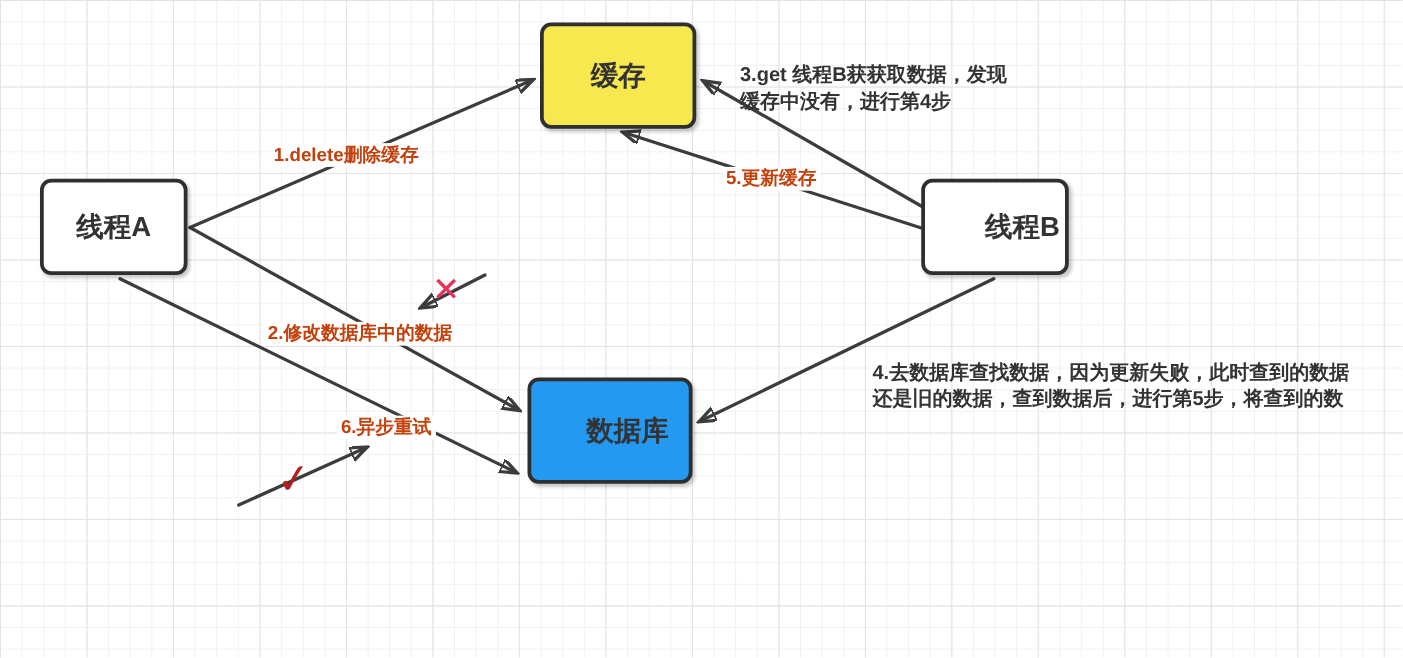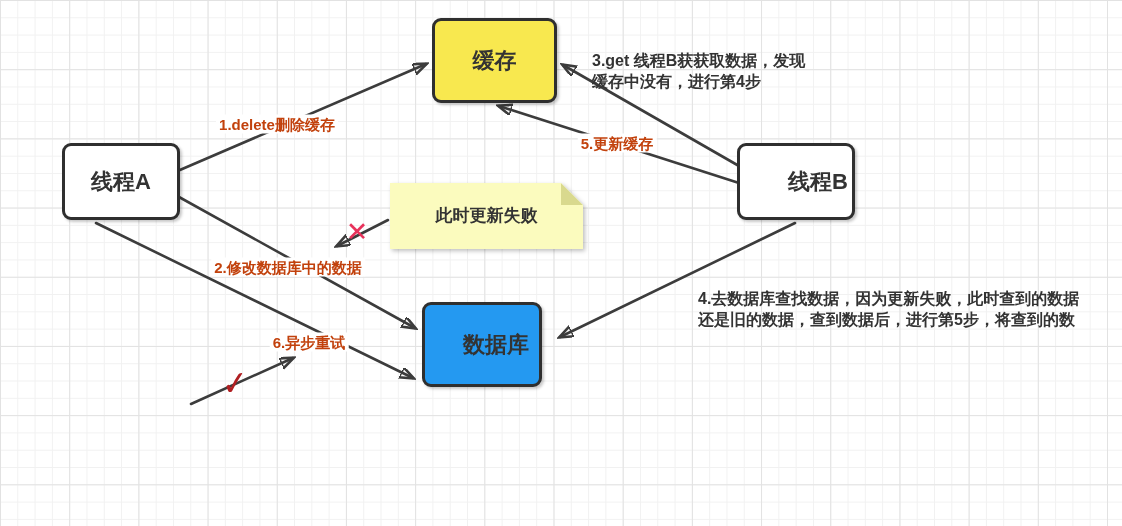--- a/index.html
+++ b/index.html
@@ -21,21 +21,21 @@
     box-sizing:border-box;
     border:3px solid #2f2f2f;
     border-radius:9px;
     display:flex;align-items:center;justify-content:center;
     font-size:22px;font-weight:bold;color:#333;
     box-shadow:2px 2px 3px rgba(0,0,0,0.22);
   }
   #node-cache{left:432px;top:18px;width:125px;height:85px;}
   #node-thread-a{left:32px;top:143px;width:118px;height:77px;}
   #node-thread-b{left:737px;top:143px;width:118px;height:77px;}
-  #node-database{left:422px;top:302px;width:120px;height:85px;padding-left:28px;}
+  #node-database{left:422px;top:302px;width:132px;height:85px;padding-left:28px;}
 
   svg.edges{position:absolute;left:0;top:0;pointer-events:none;}
   svg.edges path{stroke:#3c3c3c;stroke-width:2.6;fill:none;stroke-linecap:round;}
 
   .edge-label{
     position:absolute;
     transform:translate(-50%,-50%);
     background:#ffffff;
     padding:0 3px;
     font-size:15px;font-weight:bold;color:#c2410c;
@@ -93,21 +93,21 @@
     <path d="M739,183 L499,106" marker-end="url(#arrow)"></path>
     <path d="M795,223 L560,337" marker-end="url(#arrow)"></path>
     <path d="M96,223 L413,378" marker-end="url(#arrow)"></path>
     <path d="M388,220 L337,246" marker-end="url(#arrow)"></path>
     <path d="M191,404 L293,358" marker-end="url(#arrow)"></path>
   </svg>
 
   <div class="node" id="node-cache" style="background: rgb(248, 232, 79);">
     <span>缓存</span>
   </div>
-  <div class="node" id="node-thread-a" style="background: rgb(255, 255, 255); margin-left: 30px;">
+  <div class="node" id="node-thread-a" style="background: rgb(255, 255, 255);">
     <span>线程A</span>
   </div>
   <div class="node" id="node-thread-b" style="background: rgb(255, 255, 255); padding-left: 44px;">
     <span>线程B</span>
   </div>
   <div class="node" id="node-database" style="background: rgb(36, 153, 241);">
     <span>数据库</span>
   </div>
 
   <div class="edge-label" style="left:277px;top:124px;">1.delete删除缓存</div>
@@ -117,25 +117,17 @@
 
   <div class="annotation" id="annotation-step3">
     <div>3.get 线程B获获取数据，发现</div>
     <div>缓存中没有，进行第4步</div>
   </div>
   <div class="annotation" id="annotation-step4">
     <div>4.去数据库查找数据，因为更新失败，此时查到的数据</div>
     <div>还是旧的数据，查到数据后，进行第5步，将查到的数</div>
   </div>
 
-  <div class="note-wrap" id="note-update-failed-wrap">
-    <div class="note" id="note-update-failed" style="background: rgb(251, 251, 190);">
-      <span class="note-fold" style="background: rgb(217, 217, 142);"></span>
-      <div>
-        <div>此时更新失败</div>
-      </div>
-    </div>
-  </div>
 
   <div class="mark" id="mark-fail" style="color: rgb(232, 50, 91);">✕</div>
   <div class="mark" id="mark-success" style="color: rgb(176, 31, 34);">✓</div>
 
 </div>
 
 </body></html>

